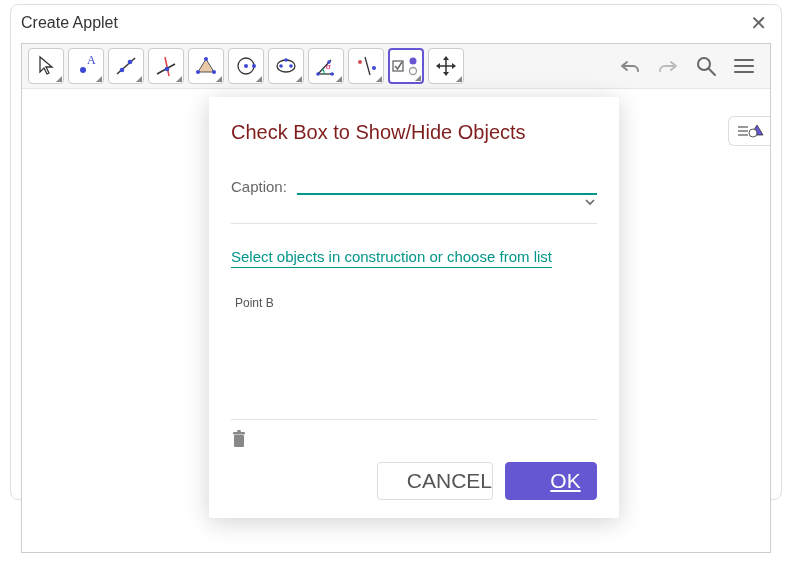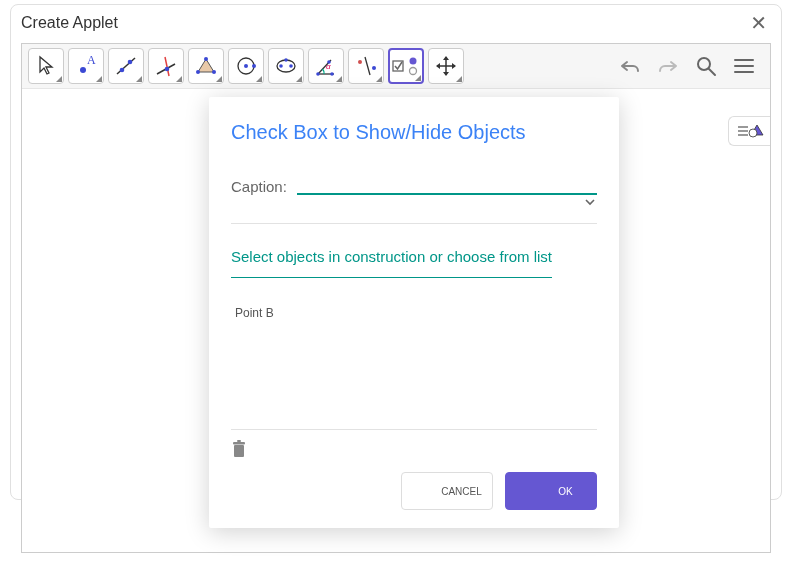--- a/index.html
+++ b/index.html
@@ -107,21 +107,21 @@
     left: 198px; top: 92px;
     width: 410px;
     background: #fff;
     box-shadow: 0 4px 24px rgba(0,0,0,0.18);
     border-radius: 2px;
     padding: 24px 22px 18px 22px;
   }
   .dialog h1 {
     font-size: 20px;
     font-weight: 400;
-    color: #3b82f6;
+    color: #7f1d1d;
     margin: 0 0 28px 0;
   }
   .caption-row {
     display: flex;
     align-items: flex-end;
     gap: 10px;
   }
   .caption-label {
     font-size: 15px;
     color: #666;
@@ -143,21 +143,21 @@
     margin-bottom: 24px;
   }
   .dropdown-chevron {
     cursor: pointer;
     color: #666;
   }
   .instruction-link {
     color: #009688;
     font-size: 15px;
     border-bottom: 1px solid #009688;
-    padding-bottom: 12px;
+    padding-bottom: 2px;
     margin-bottom: 22px;
     display: inline-block;
   }
   .object-list {
     min-height: 130px;
     border-bottom: 1px solid #e2e2e2;
   }
   .object-item {
     font-size: 12px;
     color: #555;
@@ -175,34 +175,35 @@
     display: flex;
     justify-content: flex-end;
     gap: 12px;
   }
   .btn {
     min-width: 92px;
     height: 38px;
     display: flex;
     align-items: center;
     justify-content: center;
-    font-size: 10px;
+    font-size: 21px;
     border-radius: 4px;
     cursor: pointer;
     padding-left: 29px;
   }
   .btn-cancel {
     background: #fff;
     border: 1px solid #ddd;
     color: #555;
   }
   .btn-ok {
     background: #6557d2;
     border: 1px solid #6557d2;
     color: #fff;
+    text-decoration: underline;
   }
   svg { display: block; }
 </style>
 </head>
 <body>
 
 <div class="window">
   <div class="titlebar">
     <span class="title">Create Applet</span>
     <span class="close-x">✕</span>

